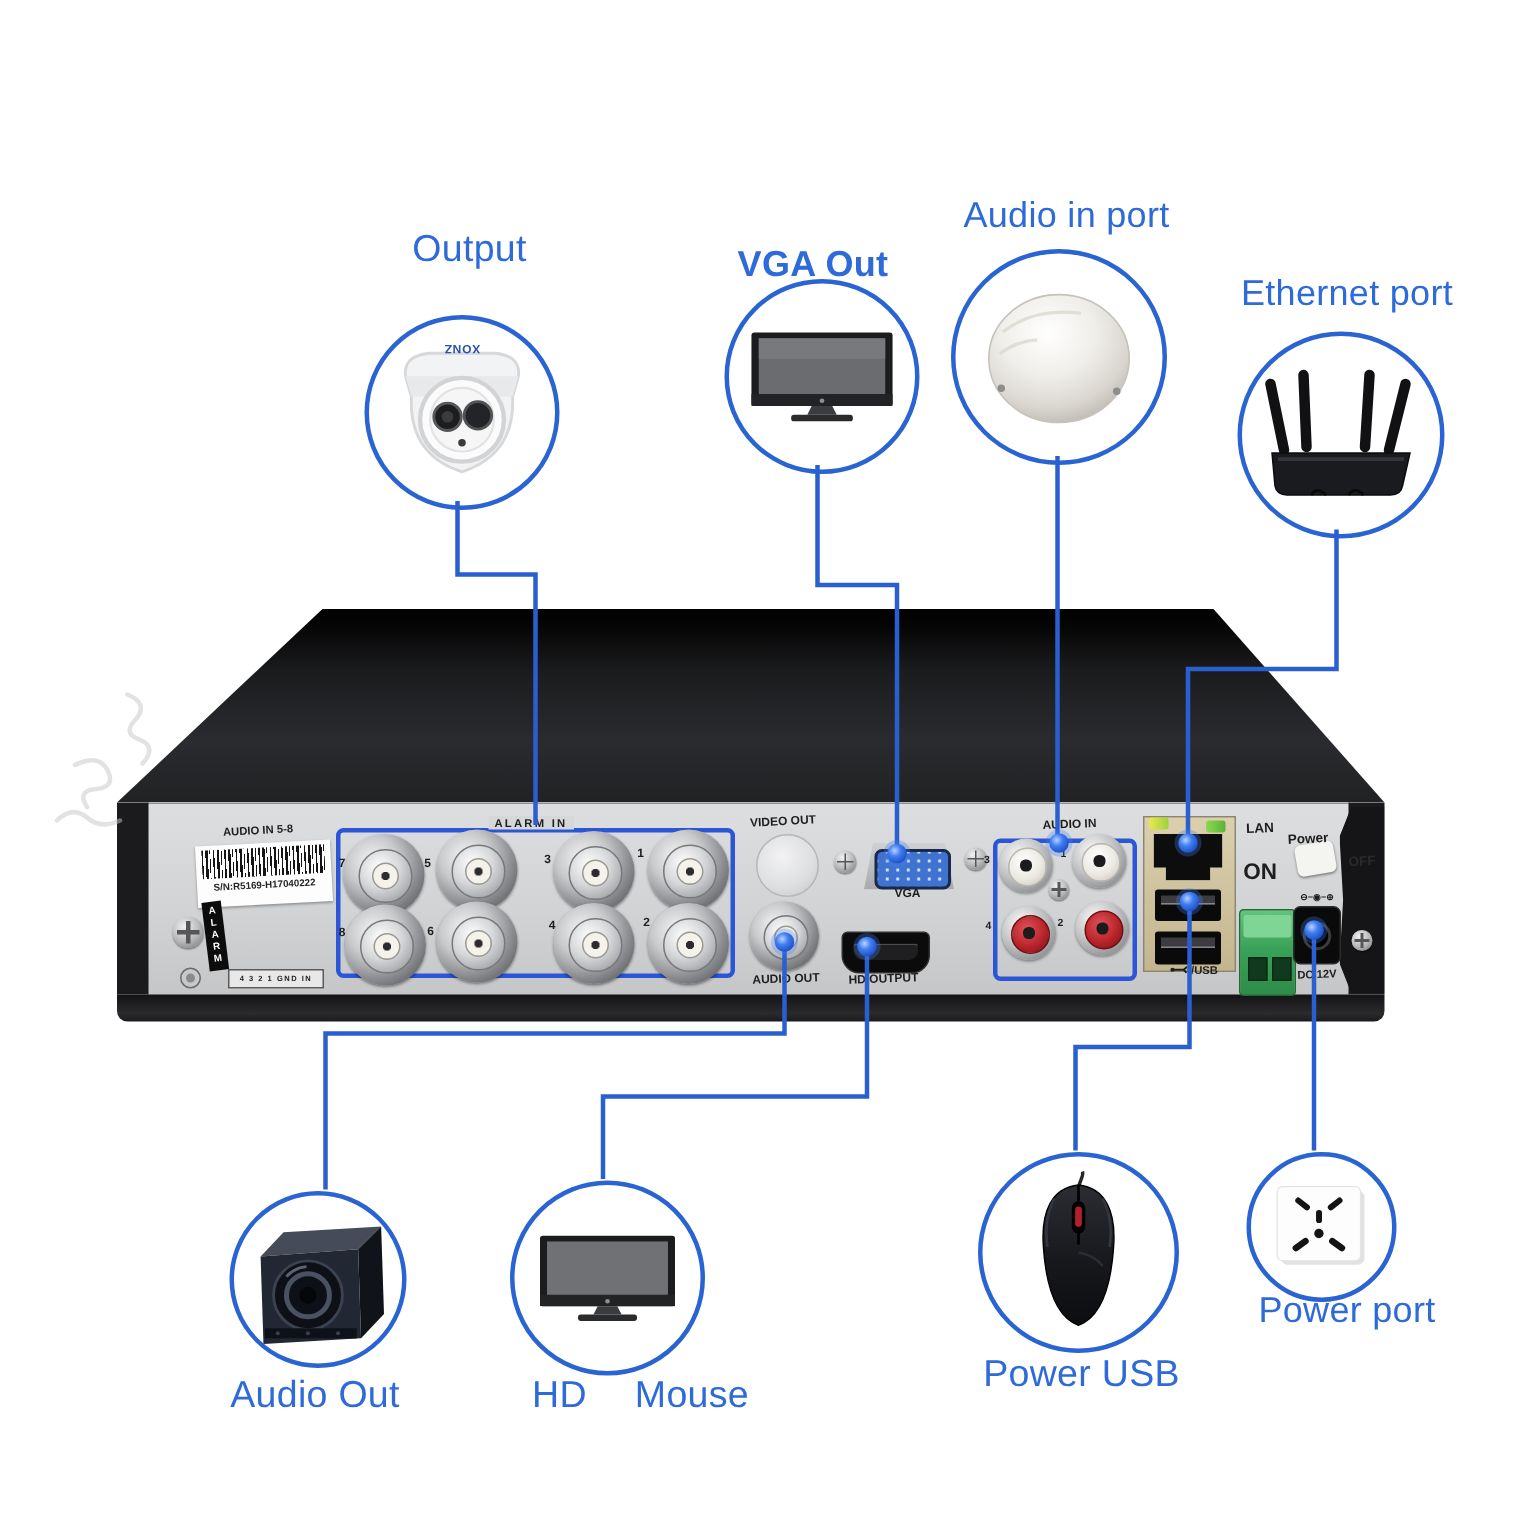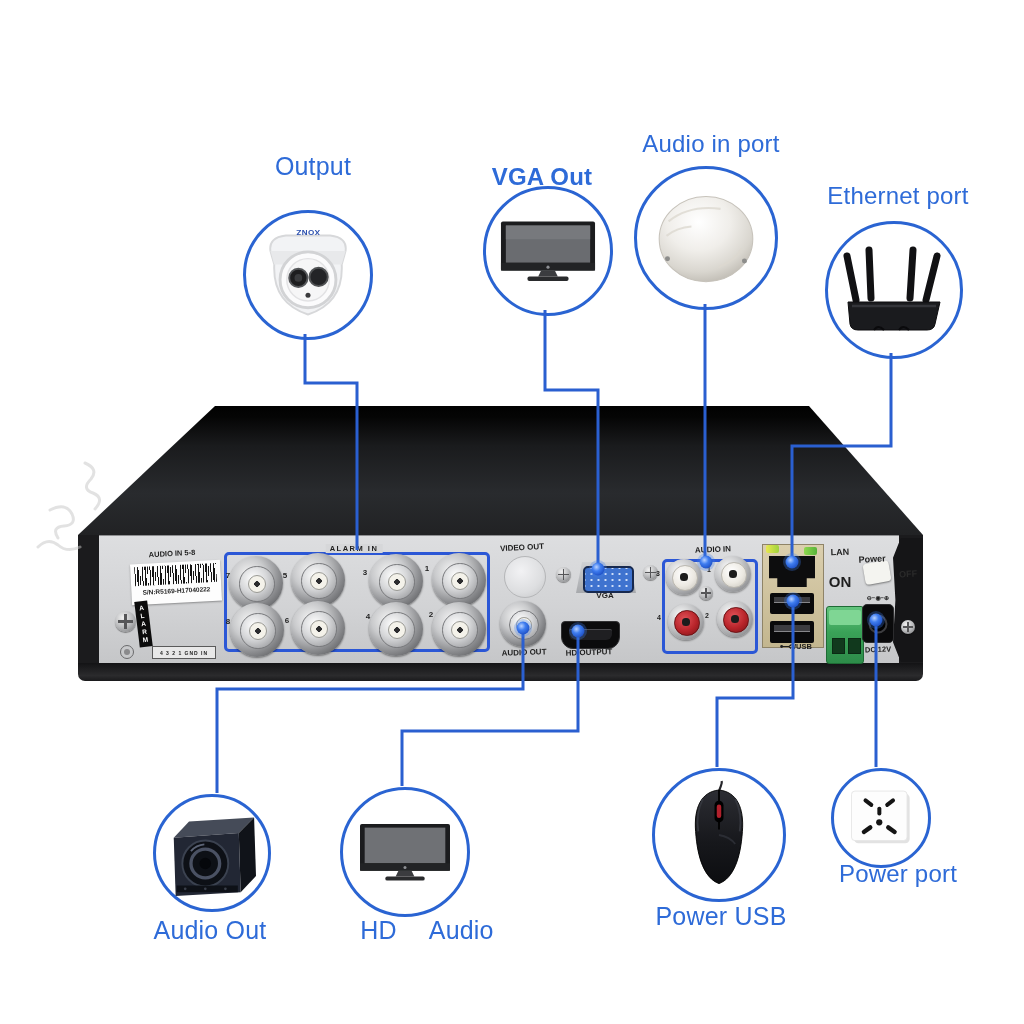--- a/index.html
+++ b/index.html
@@ -279,21 +279,21 @@
   <div class="ccircle" style="left:340px;top:787px;width:124px;height:124px;">
     <svg width="94" height="60" viewBox="0 0 100 64">
       <rect x="2" y="2" width="96" height="50" rx="2" fill="#1b1c1e"></rect>
       <rect x="7" y="6" width="86" height="38" fill="#6f7175"></rect>
       <rect x="2" y="44" width="96" height="8" fill="#222325"></rect>
       <circle cx="50" cy="48.5" r="1.6" fill="#8d8f93"></circle>
       <polygon points="43,52 57,52 60,58 40,58" fill="#3b3c3f"></polygon>
       <rect x="29" y="58" width="42" height="4.5" rx="2" fill="#2a2b2d"></rect>
     </svg>
   </div>
-  <div class="clabel" style="left:427px;top:916px;font-size:25px;"><span>HD</span><span style="display:inline-block;width:32px;"></span><span>Audio</span></div>
+  <div class="clabel" style="left:427px;top:916px;font-size:25px;"><span>HD</span><span style="display:inline-block;width:32px;"></span><span>Mouse</span></div>
 
   <div class="ccircle" style="left:652px;top:768px;width:128px;height:128px;">
     <svg width="72" height="112" viewBox="0 0 80 120">
       <defs>
         <linearGradient id="mouseg" x1="0" y1="0" x2="0" y2="1">
           <stop offset="0%" stop-color="#2c2d33"></stop>
             <stop offset="55%" stop-color="#17181c"></stop>
             <stop offset="100%" stop-color="#0c0d10"></stop>
         </linearGradient>
       </defs>

